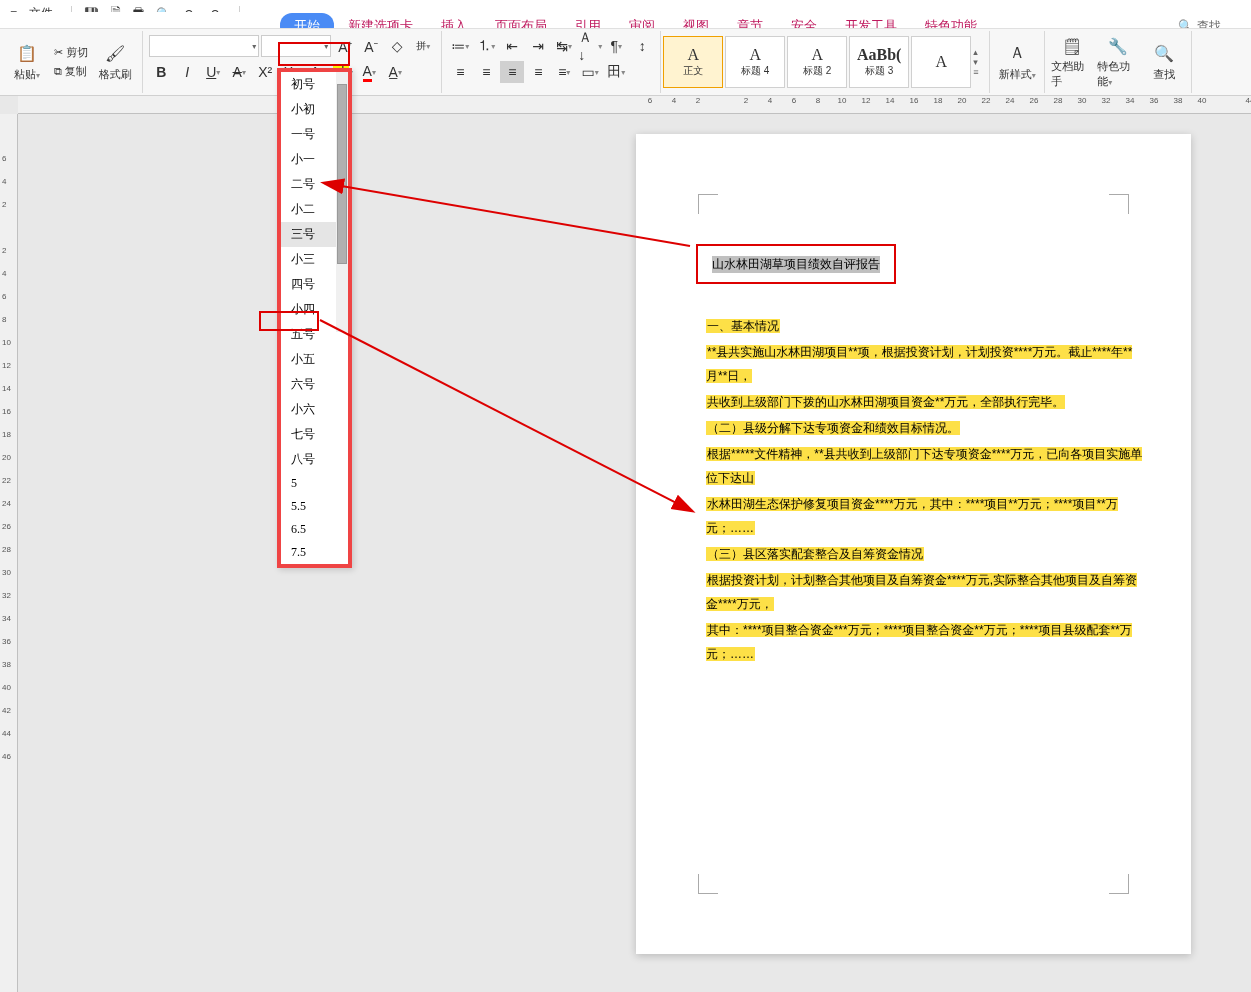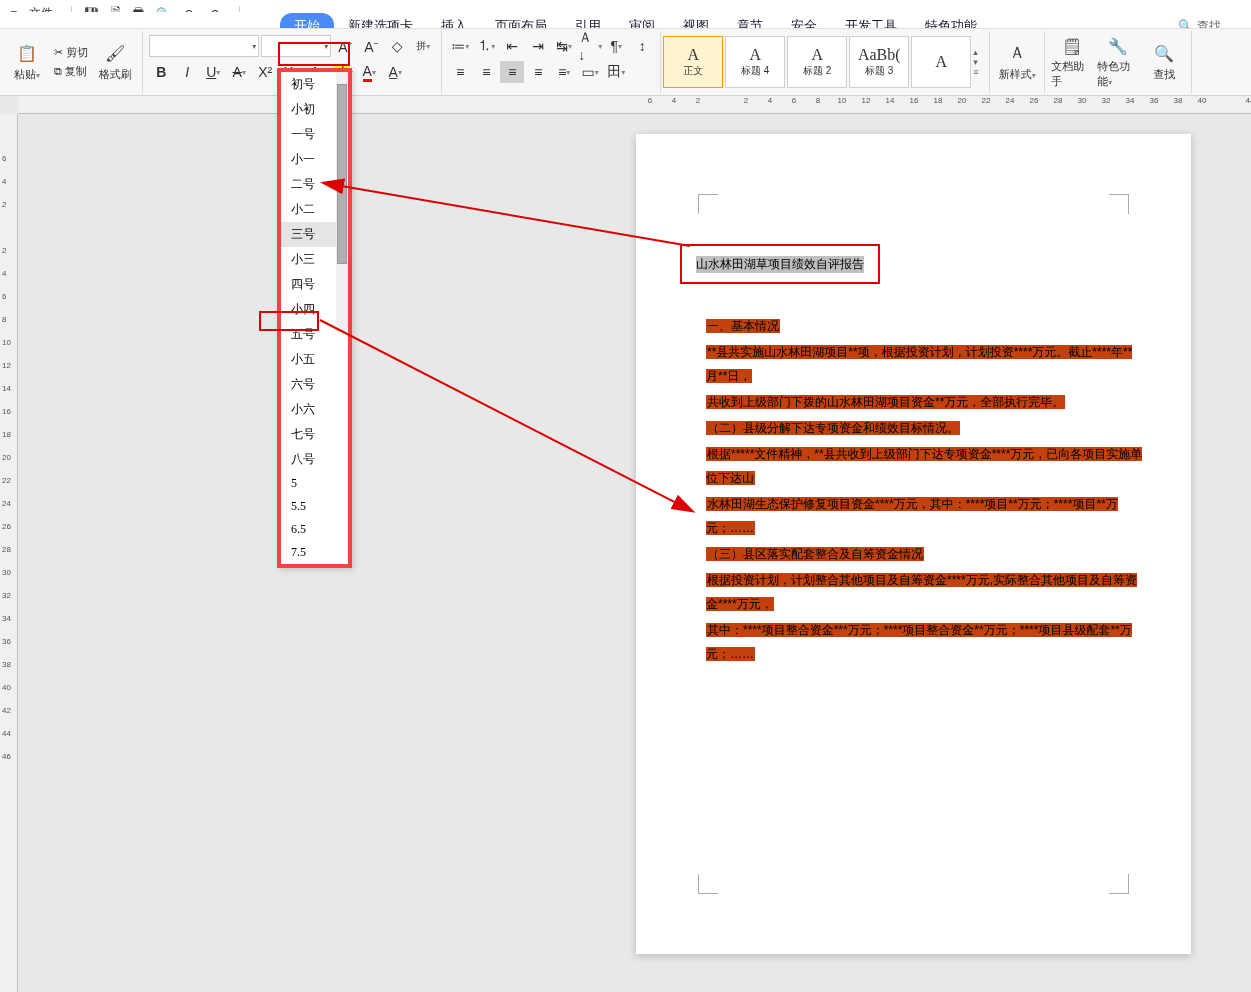--- a/index.html
+++ b/index.html
@@ -6,21 +6,21 @@
 body { background:#fff; width:1251px; height:992px; overflow:hidden; position:relative; }
 
 
 .qat { height:28px; background:#fff; border-bottom:1px solid #e0e0e0; display:flex; align-items:center; padding:0 6px; font-size:12px; color:#333; gap:4px; }
 .qat .item { padding:2px 4px; display:flex; align-items:center; gap:2px; cursor:pointer; }
 .qat .sep { width:1px; height:16px; background:#d0d0d0; margin:0 4px; }
 .chev { font-size:8px; color:#888; }
 
 
 .menutabs { height:26px; background:#fff; display:flex; align-items:center; padding-left:280px; font-size:13px;margin-top:12px; }
-.menutabs .tab { padding:4px 14px; cursor:pointer; color:#0f172a; }
+.menutabs .tab { padding:4px 14px; cursor:pointer; color:#be185d; }
 .menutabs .tab.active { background:#4a8bf5; color:#fff; border-radius:12px; }
 .menutabs .search { margin-left:auto; margin-right:30px; color:#666; font-size:12px; display:flex; align-items:center; gap:4px; }
 
 
 .ribbon { height:68px; background:#f7f7f7; border-top:1px solid #e0e0e0; border-bottom:1px solid #d0d0d0; display:flex; padding:2px 0; font-size:11px; color:#333; position:relative; }
 .rgroup { border-right:1px solid #d8d8d8; padding:2px 6px; display:flex; gap:4px; }
 .bigbtn { display:flex; flex-direction:column; align-items:center; justify-content:center; width:42px; cursor:pointer; }
 .bigbtn .ic { width:22px; height:22px; display:flex; align-items:center; justify-content:center; font-size:16px; }
 .bigbtn .lbl { font-size:11px; margin-top:2px; }
 .colbtns { display:flex; flex-direction:column; justify-content:center; gap:2px; }
@@ -52,23 +52,23 @@
 .rulerV { position:absolute; top:18px; left:0; width:18px; bottom:0; background:#f0f0f0; border-right:1px solid #c0c0c0; font-size:8px; color:#555; }
 .rulerV .ticks { position:absolute; top:40px; left:2px; display:flex; flex-direction:column; }
 .rulerV .ticks span { height:23px; }
 .page { position:absolute; left:636px; top:38px; width:555px; height:820px; background:#fff; box-shadow:0 2px 8px rgba(0,0,0,.2); }
 .corner { position:absolute; width:20px; height:20px; border:1px solid #aaa; border-width:0; }
 .corner.tl { top:60px; left:62px; border-left-width:1px; border-top-width:1px; }
 .corner.tr { top:60px; right:62px; border-right-width:1px; border-top-width:1px; }
 .corner.bl { bottom:60px; left:62px; border-left-width:1px; border-bottom-width:1px; }
 .corner.br { bottom:60px; right:62px; border-right-width:1px; border-bottom-width:1px; }
 .docbody { position:absolute; top:90px; left:70px; right:48px; font-family:"SimSun"; font-size:12px; line-height:2; color:#000; }
-.docbody .line { background:#c2410c; padding:0 1px; display:inline; }
+.docbody .line { background:#fde047; padding:0 1px; display:inline; }
 .docbody p { margin-bottom:2px; }
-.titlebox { border:2px solid #d00; position:absolute; top:110px; left:44px; width:200px; height:40px; display:flex; align-items:center; padding-left:14px; }
+.titlebox { border:2px solid #d00; position:absolute; top:110px; left:60px; width:200px; height:40px; display:flex; align-items:center; padding-left:14px; }
 .titlebox span { background:#c0c0c0; font-family:"SimSun"; font-size:12px; }
 
 
 .redbox { position:absolute; border:2px solid #d00; z-index:25; pointer-events:none; }
 .redbox.combo-hi { top:42px; left:278px; width:72px; height:24px; }
 .redbox.opt-hi { top:311px; left:259px; width:60px; height:20px; }
 
 .arrows { position:absolute; inset:0; pointer-events:none; z-index:30; }
 
 .icon { font-style:normal; }
@@ -224,21 +224,21 @@
       </div>
       <div class="stylecell">
         <div class="prev" style="">A</div>
         <div class="nm">标题 4</div>
       </div>
       <div class="stylecell">
         <div class="prev" style="">A</div>
         <div class="nm">标题 2</div>
       </div>
       <div class="stylecell">
-        <div class="prev" style="font-weight:normal">AaBb(</div>
+        <div class="prev" style="font-weight:bold">AaBb(</div>
         <div class="nm">标题 3</div>
       </div>
       <div class="stylecell">
         <div class="prev" style="">A</div>
         <div class="nm"></div>
       </div>
       <div style="width: 14px; display: flex; flex-direction: column; justify-content: center; font-size: 9px; color: rgb(102, 102, 102); cursor: pointer;">▴<br>▾<br>≡</div>
     </div>
 
   <div class="rgroup">

